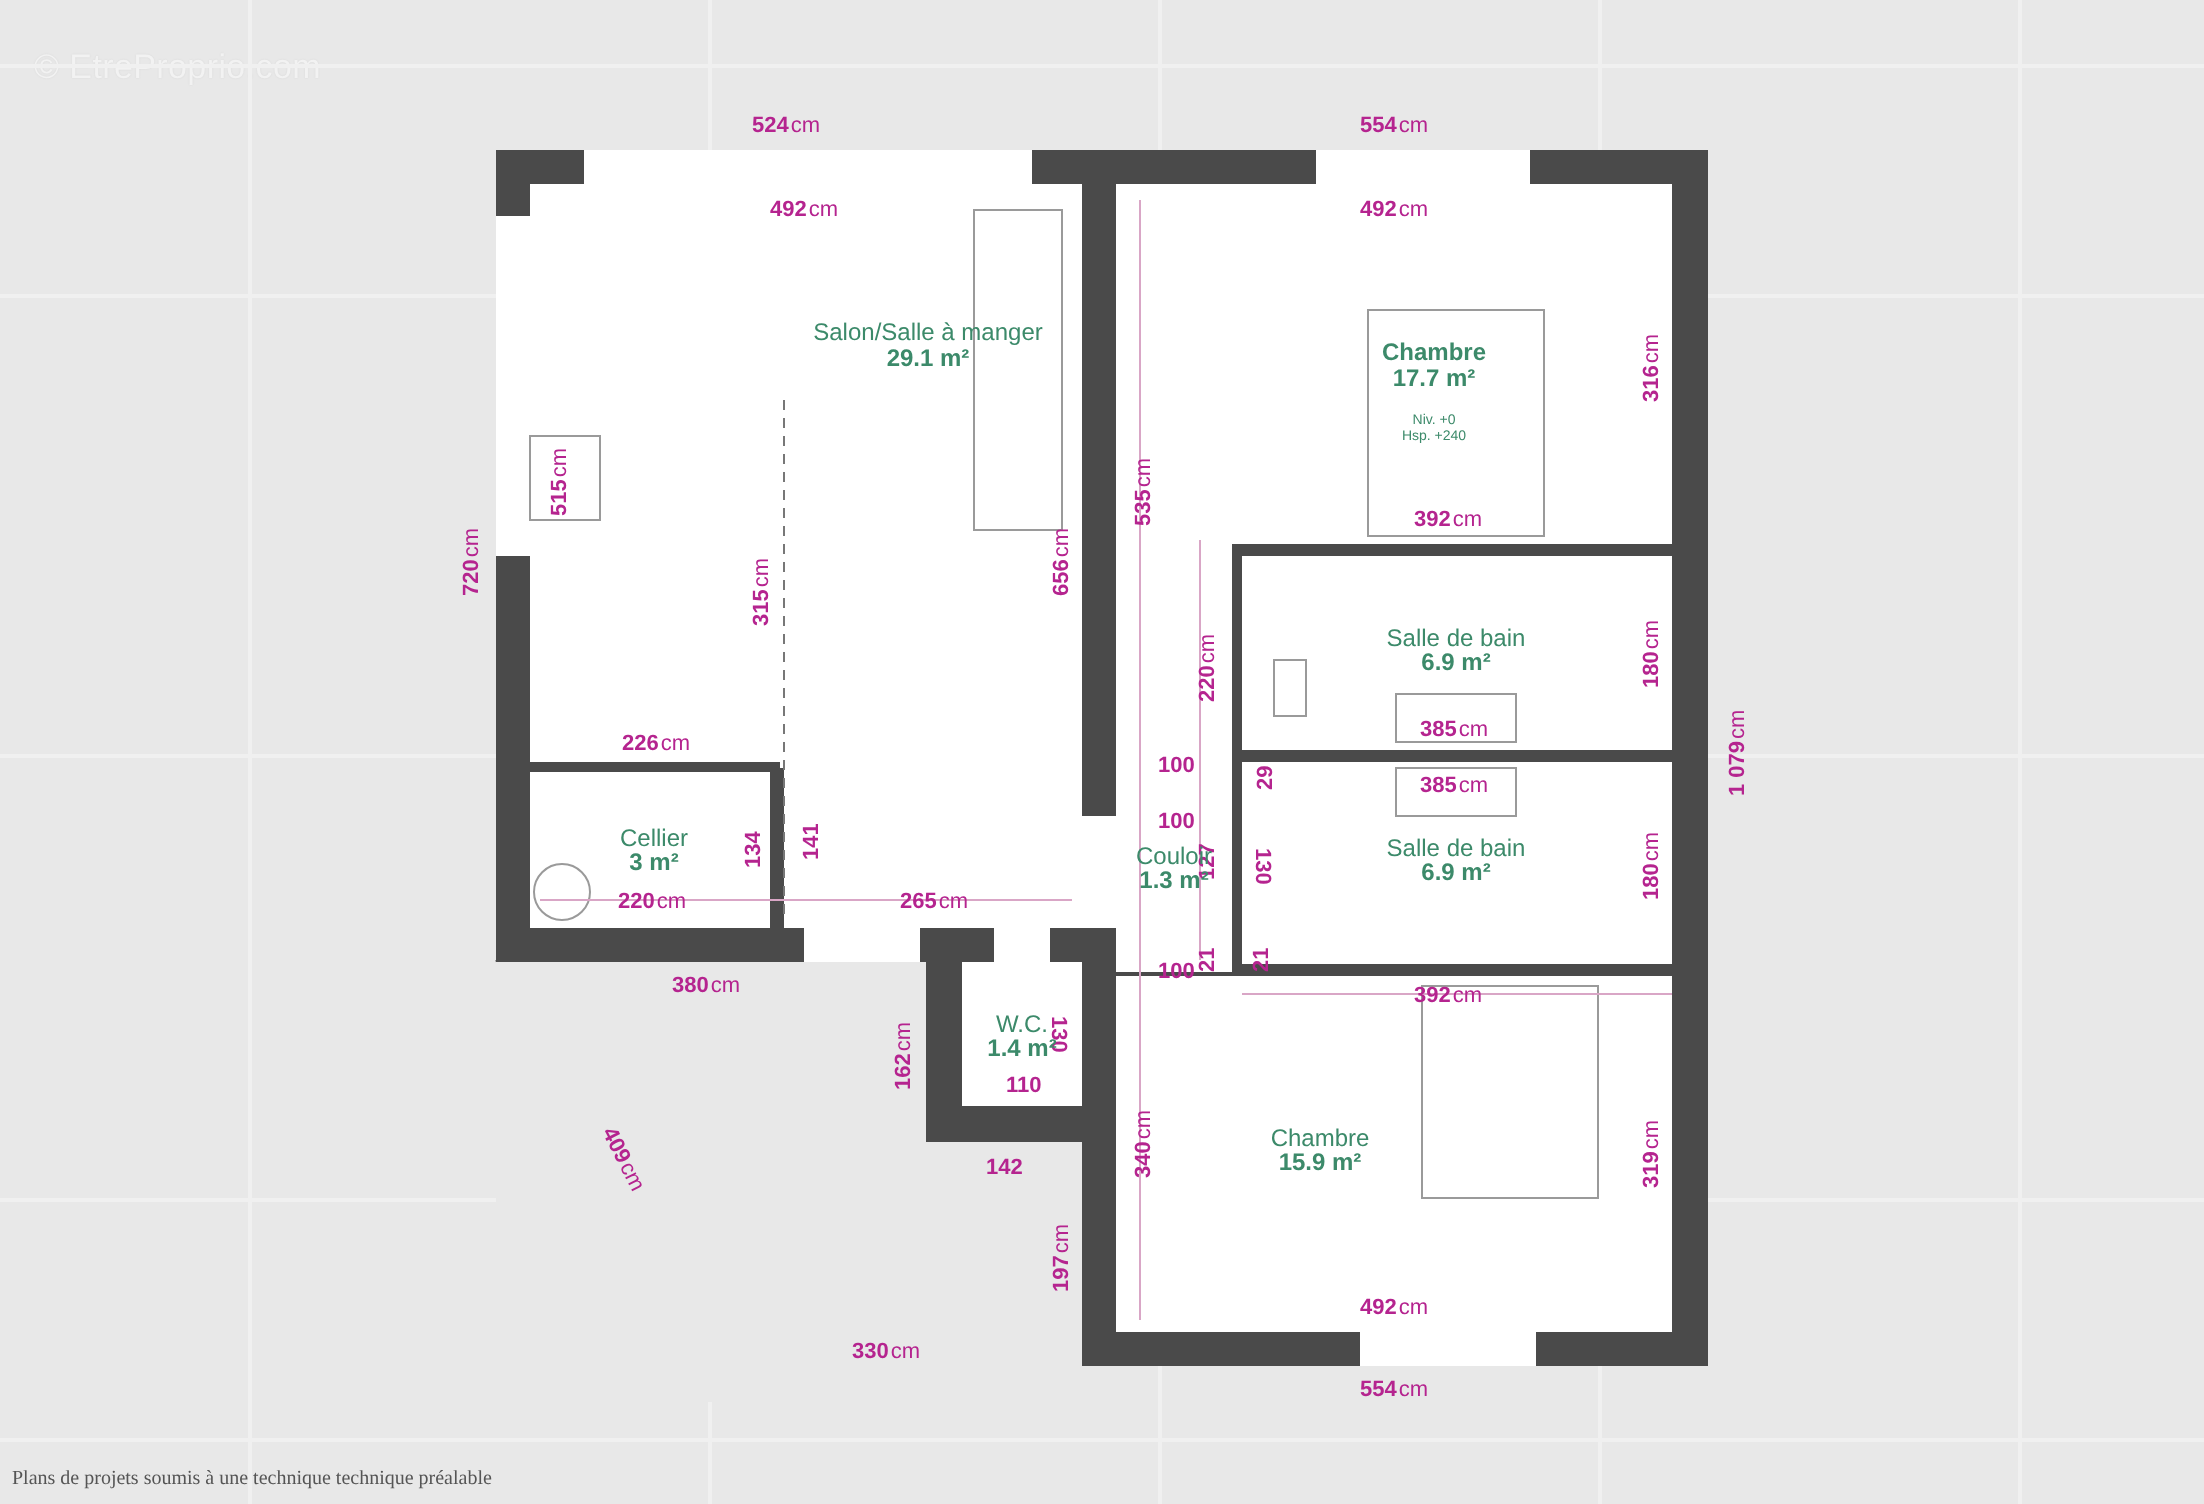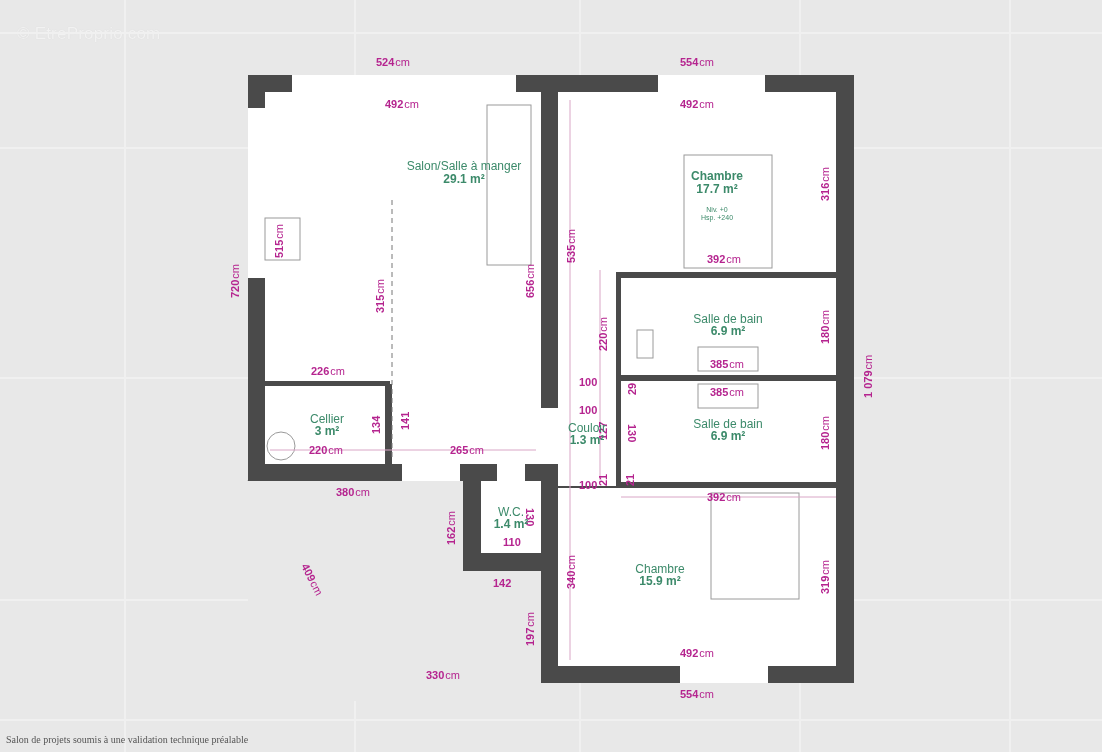--- a/index.html
+++ b/index.html
@@ -187,13 +187,13 @@
       <text class="room room-name" x="511" y="516" text-anchor="middle">W.C.</text>
       <text class="room room-area" x="511" y="528" text-anchor="middle">1.4 m²</text>
     </g>
     <g>
       <text class="room room-name" x="660" y="573" text-anchor="middle">Chambre</text>
       <text class="room room-area" x="660" y="585" text-anchor="middle">15.9 m²</text>
     </g>
   </g>
 </svg>
 
-<div class="footnote">Salon de projets soumis à une validation technique préalable</div>
+<div class="footnote">Plans de projets soumis à une technique technique préalable</div>
 
 </body></html>

